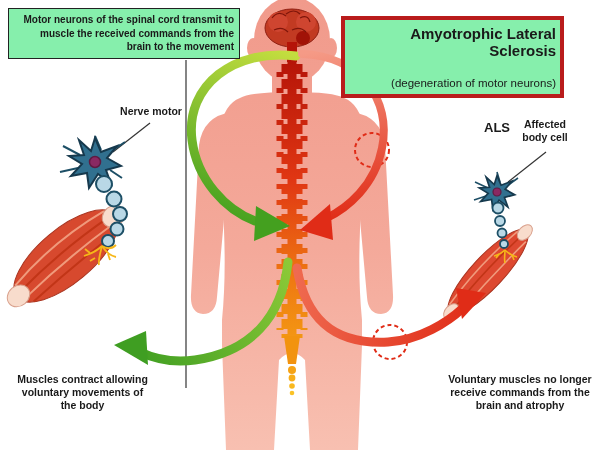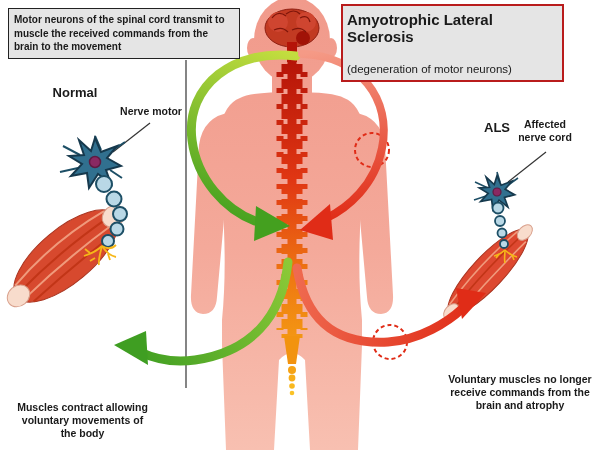--- a/index.html
+++ b/index.html
@@ -3,32 +3,32 @@
 <meta charset="utf-8">
 <style>
   html,body{margin:0;padding:0;background:#ffffff;}
   .stage{
     position:relative;width:600px;height:450px;background:#ffffff;overflow:hidden;
     font-family:"Liberation Sans",sans-serif;color:#1a1a1a;
   }
   .stage svg{position:absolute;left:0;top:0;}
   .label{position:absolute;font-weight:bold;text-align:center;line-height:1.25;}
   .box{
-    position:absolute;border:1px solid #222;background:#e5e5e5;
-    font-weight:bold;text-align:left;padding:4px 5px;box-sizing:border-box;
+    position:absolute;border:1px solid #222;background:#86efac;
+    font-weight:bold;text-align:right;padding:4px 5px;box-sizing:border-box;
   }
   .desc-box{left:8px;top:8px;width:232px;font-size:10px;line-height:1.35;}
-  .title-box{left:341px;top:4px;width:223px;border:2px solid #b91c1c;padding:5px 4px;}
+  .title-box{left:341px;top:16px;width:223px;border:4px solid #b91c1c;padding:5px 4px;}
   .title-main{font-size:15px;font-weight:bold;}
   .title-sub{font-size:11.5px;font-weight:normal;margin-top:18px;}
   .lbl-normal{left:30px;top:85px;width:90px;font-size:13px;}
   .lbl-nervecell{left:112px;top:105px;width:78px;font-size:10.5px;}
   .lbl-als{left:474px;top:120px;width:46px;font-size:13px;}
   .lbl-affected{left:512px;top:118px;width:66px;font-size:10.5px;}
-  .lbl-bl{left:15px;top:373px;width:135px;font-size:10.5px;margin-top:28px;}
+  .lbl-bl{left:15px;top:373px;width:135px;font-size:10.5px;}
   .lbl-br{left:447px;top:373px;width:146px;font-size:10.5px;text-align:center;}
 </style>
 </head>
 <body>
 
 <div class="stage">
 
 <svg width="600" height="450" viewBox="0 0 600 450">
   <defs>
     <linearGradient id="bodyGrad" x1="0" y1="0" x2="0" y2="450" gradientUnits="userSpaceOnUse">
@@ -179,20 +179,19 @@
 
 <div class="box desc-box">
   <span>Motor neurons of the spinal cord transmit to muscle the received commands from the brain to the movement</span>
 </div>
 
 <div class="box title-box">
   <div class="title-main">Amyotrophic Lateral Sclerosis</div>
   <div class="title-sub">(degeneration of motor neurons)</div>
 </div>
 
-<div class="label lbl-normal">Normal</div>
 <div class="label lbl-nervecell">Nerve motor</div>
 <div class="label lbl-als">ALS</div>
-<div class="label lbl-affected">Affected nerve cord</div>
+<div class="label lbl-affected">Affected body cell</div>
 <div class="label lbl-bl">Muscles contract allowing voluntary movements of the body</div>
 <div class="label lbl-br">Voluntary muscles no longer receive commands from the brain and atrophy</div>
 
 </div>
 
 </body></html>

